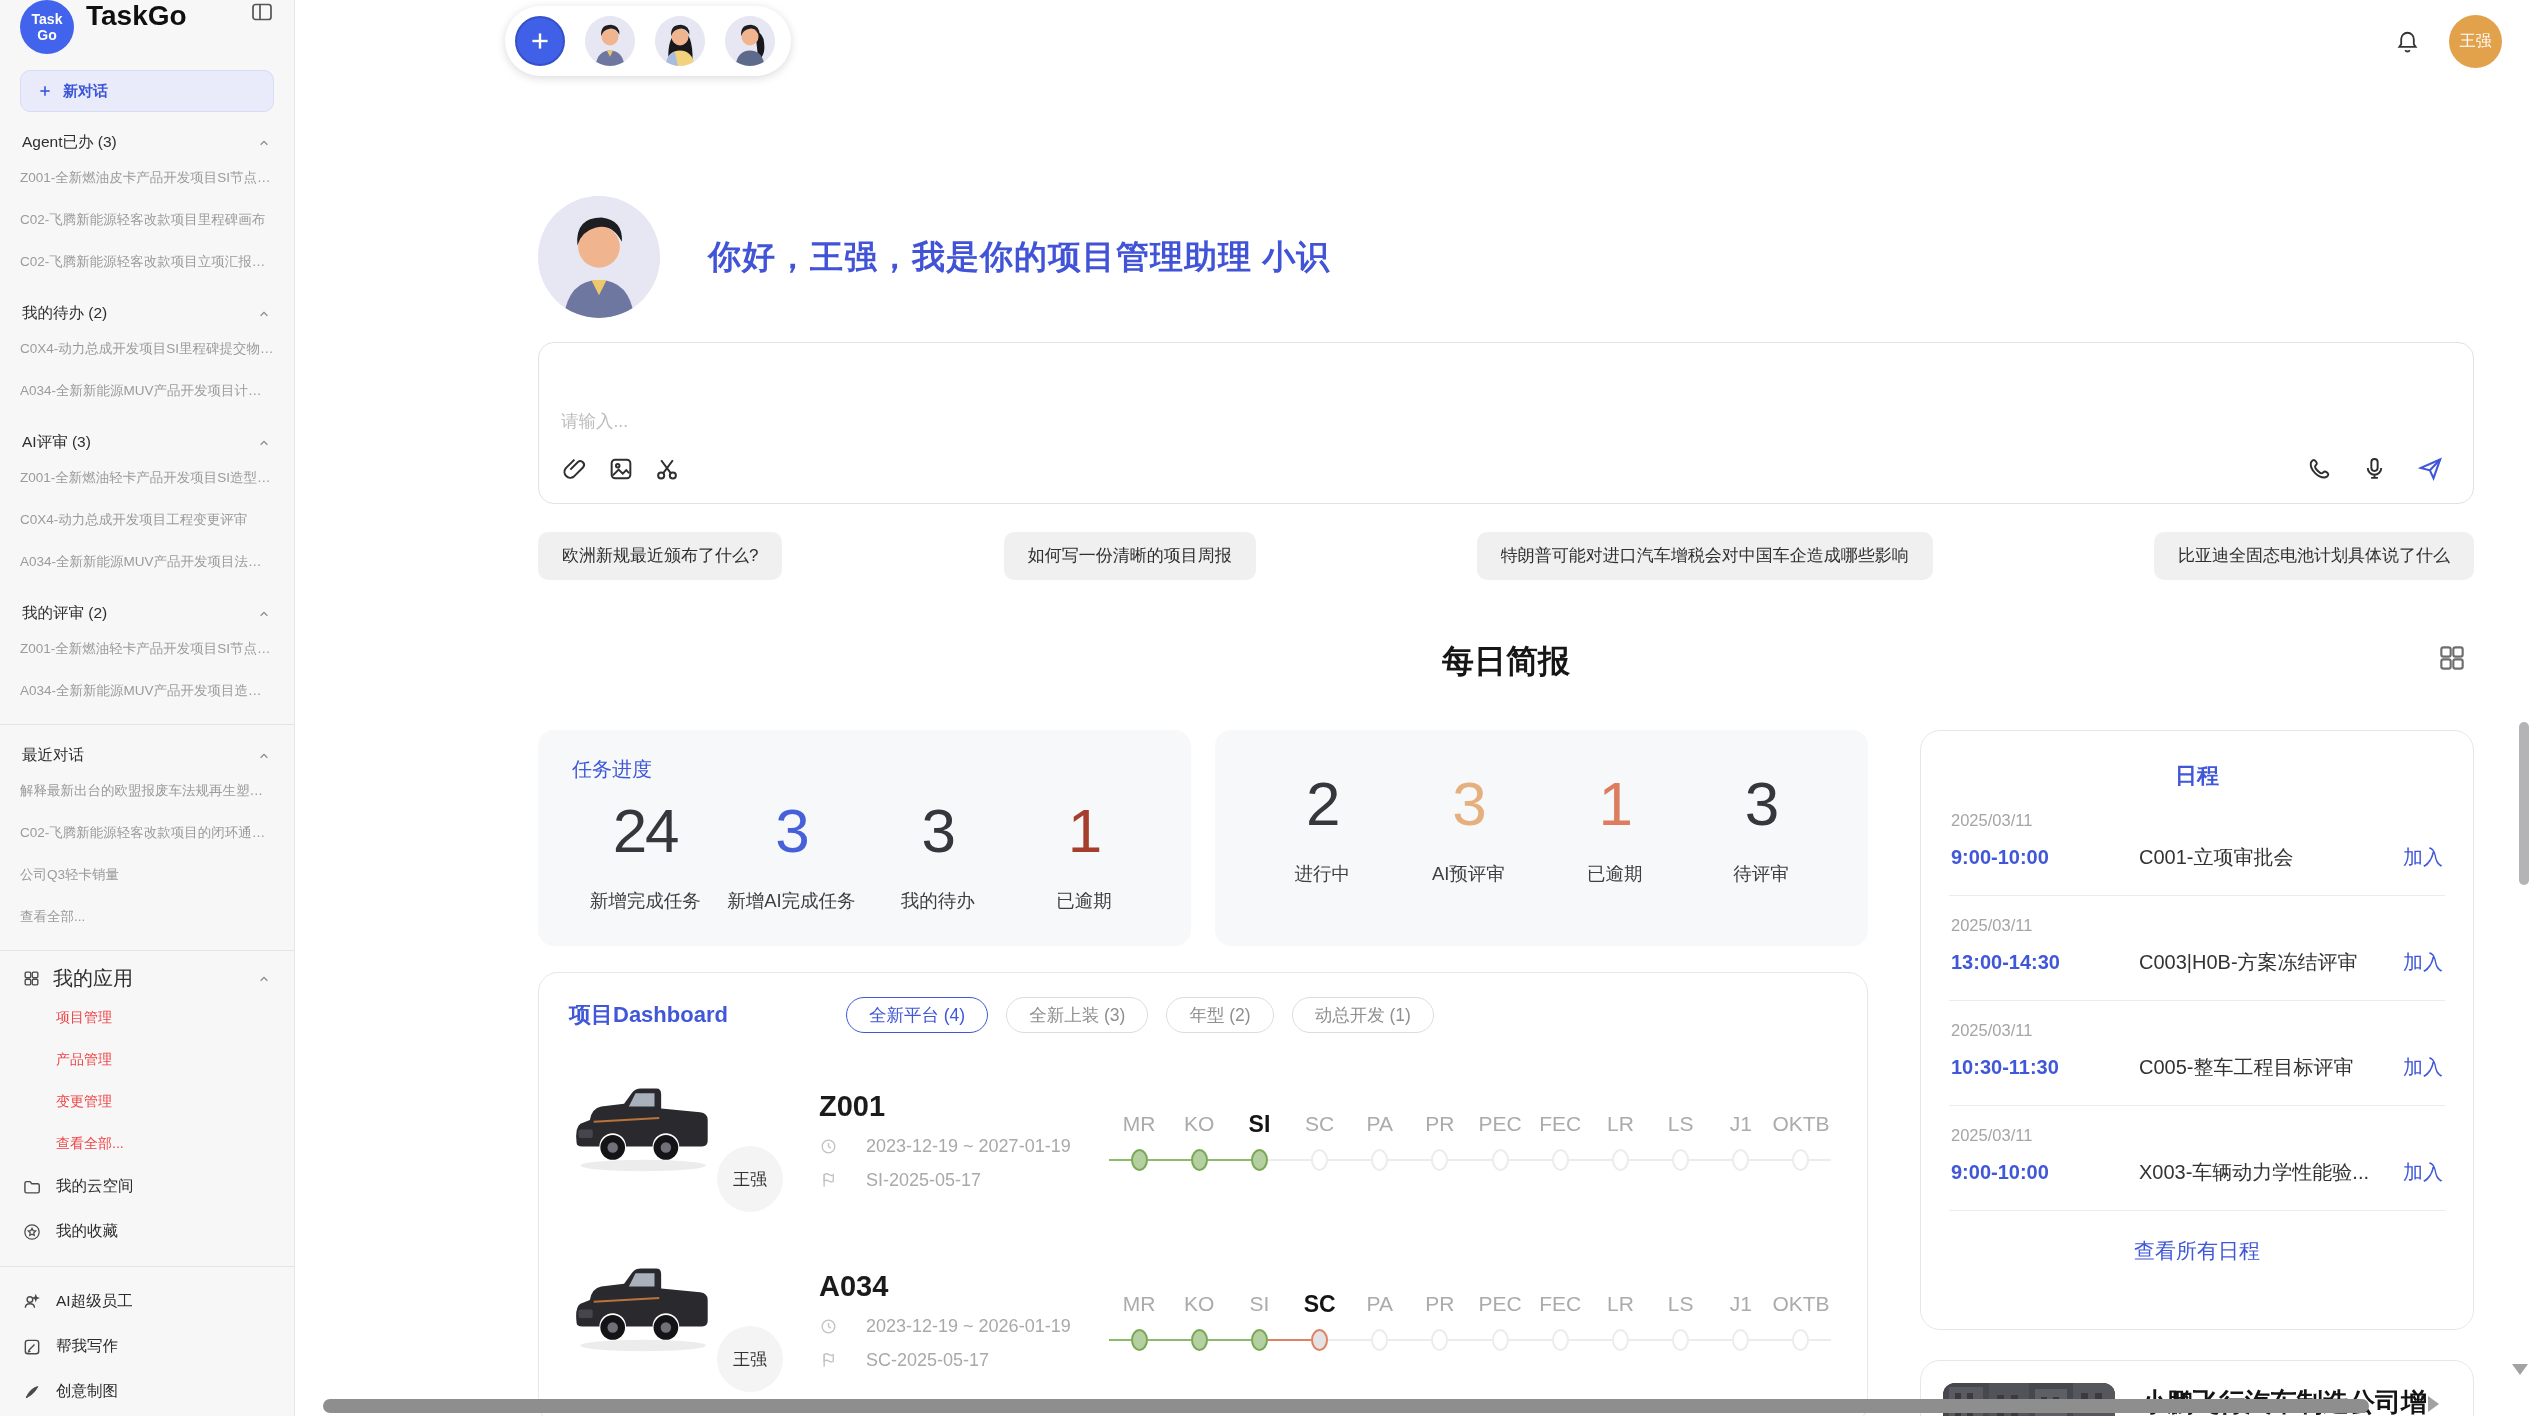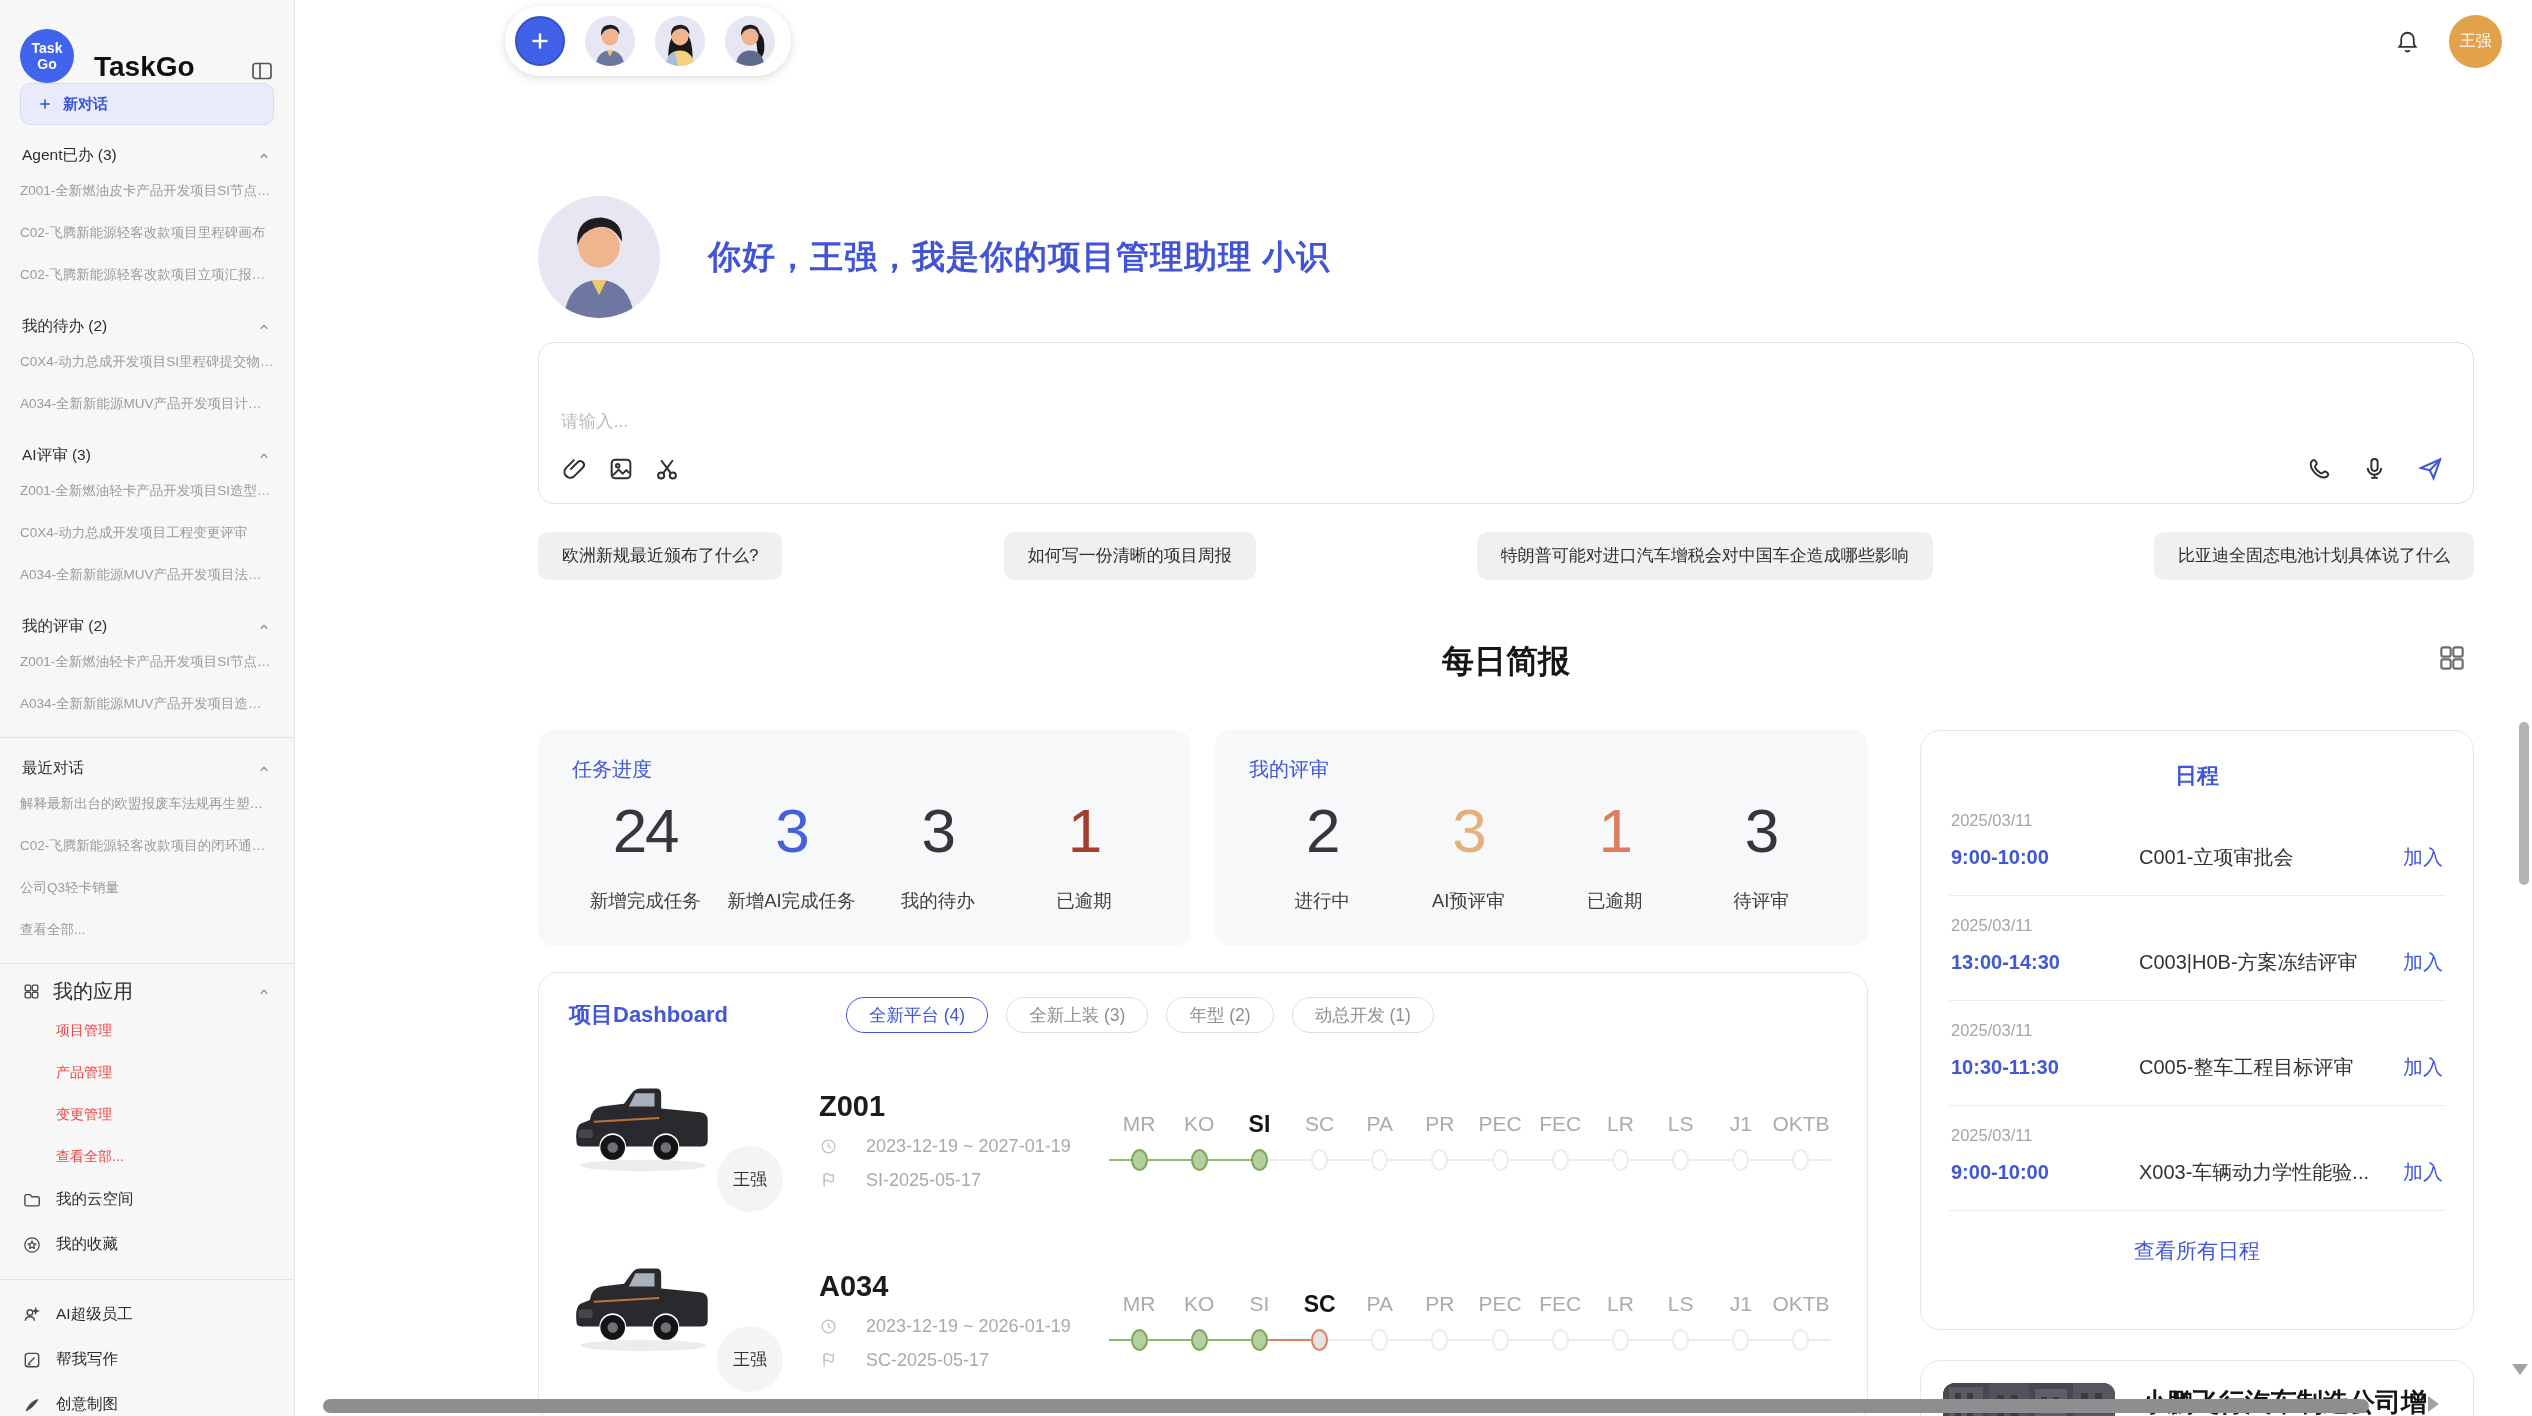--- a/index.html
+++ b/index.html
@@ -4,21 +4,21 @@
 <style>
   * { margin:0; padding:0; box-sizing:border-box; }
   html,body { background:#ffffff; }
   .page { position:relative; width:2532px; height:1416px; overflow:hidden; background:#fff;
           font-family:"Liberation Sans","DejaVu Sans",sans-serif; color:#222; display:flex; }
   svg { display:block; }
 
   
   .sidebar { width:295px; min-width:295px; height:100%; background:#f7f7f8; border-right:1px solid #e7e7e9;
              padding:0 20px; overflow:hidden; }
-  .side-top { height:83px; display:flex; align-items:flex-end; gap:20px; }
+  .side-top { height:70px; display:flex; align-items:flex-start; gap:12px; }
   .logo-circle { width:54px; height:54px; border-radius:50%; background:#4263eb; color:#fff;
                  display:flex; flex-direction:column; align-items:center; justify-content:center;
                  font-size:14px; line-height:16px; font-weight:700; }
   .app-title { font-size:28px; font-weight:700; color:#101010; }
   .panel-btn { margin-left:auto; color:#555; cursor:pointer; }
   .new-chat { height:42px; background:#e9ebfa; border:1px solid #d7dcf5; border-radius:10px;
               display:flex; align-items:center; gap:10px; padding:0 16px; color:#3b55d9;
               font-size:15px; font-weight:700; cursor:pointer; }
   .sec-h { margin:20px 2px 4px; display:flex; align-items:center; justify-content:space-between;
            font-size:15.5px; color:#2e2e2e; font-weight:500; cursor:pointer; }
@@ -459,21 +459,20 @@
            <div class="stat-val" style="color:#35373c">3</div>
            <div class="stat-lab">我的待办</div>
          </div>
                   <div class="stat-col">
            <div class="stat-val" style="color:#a63e2e">1</div>
            <div class="stat-lab">已逾期</div>
          </div>
      </div>
    </div>
               <div class="stat-card">
-     <div class="stat-title">我的评审</div>
      <div class="stat-grid">
        <div class="stat-col">
            <div class="stat-val" style="color:#35373c">2</div>
            <div class="stat-lab">进行中</div>
          </div>
                   <div class="stat-col">
            <div class="stat-val" style="color:#e5b07d">3</div>
            <div class="stat-lab">AI预评审</div>
          </div>
                   <div class="stat-col">

